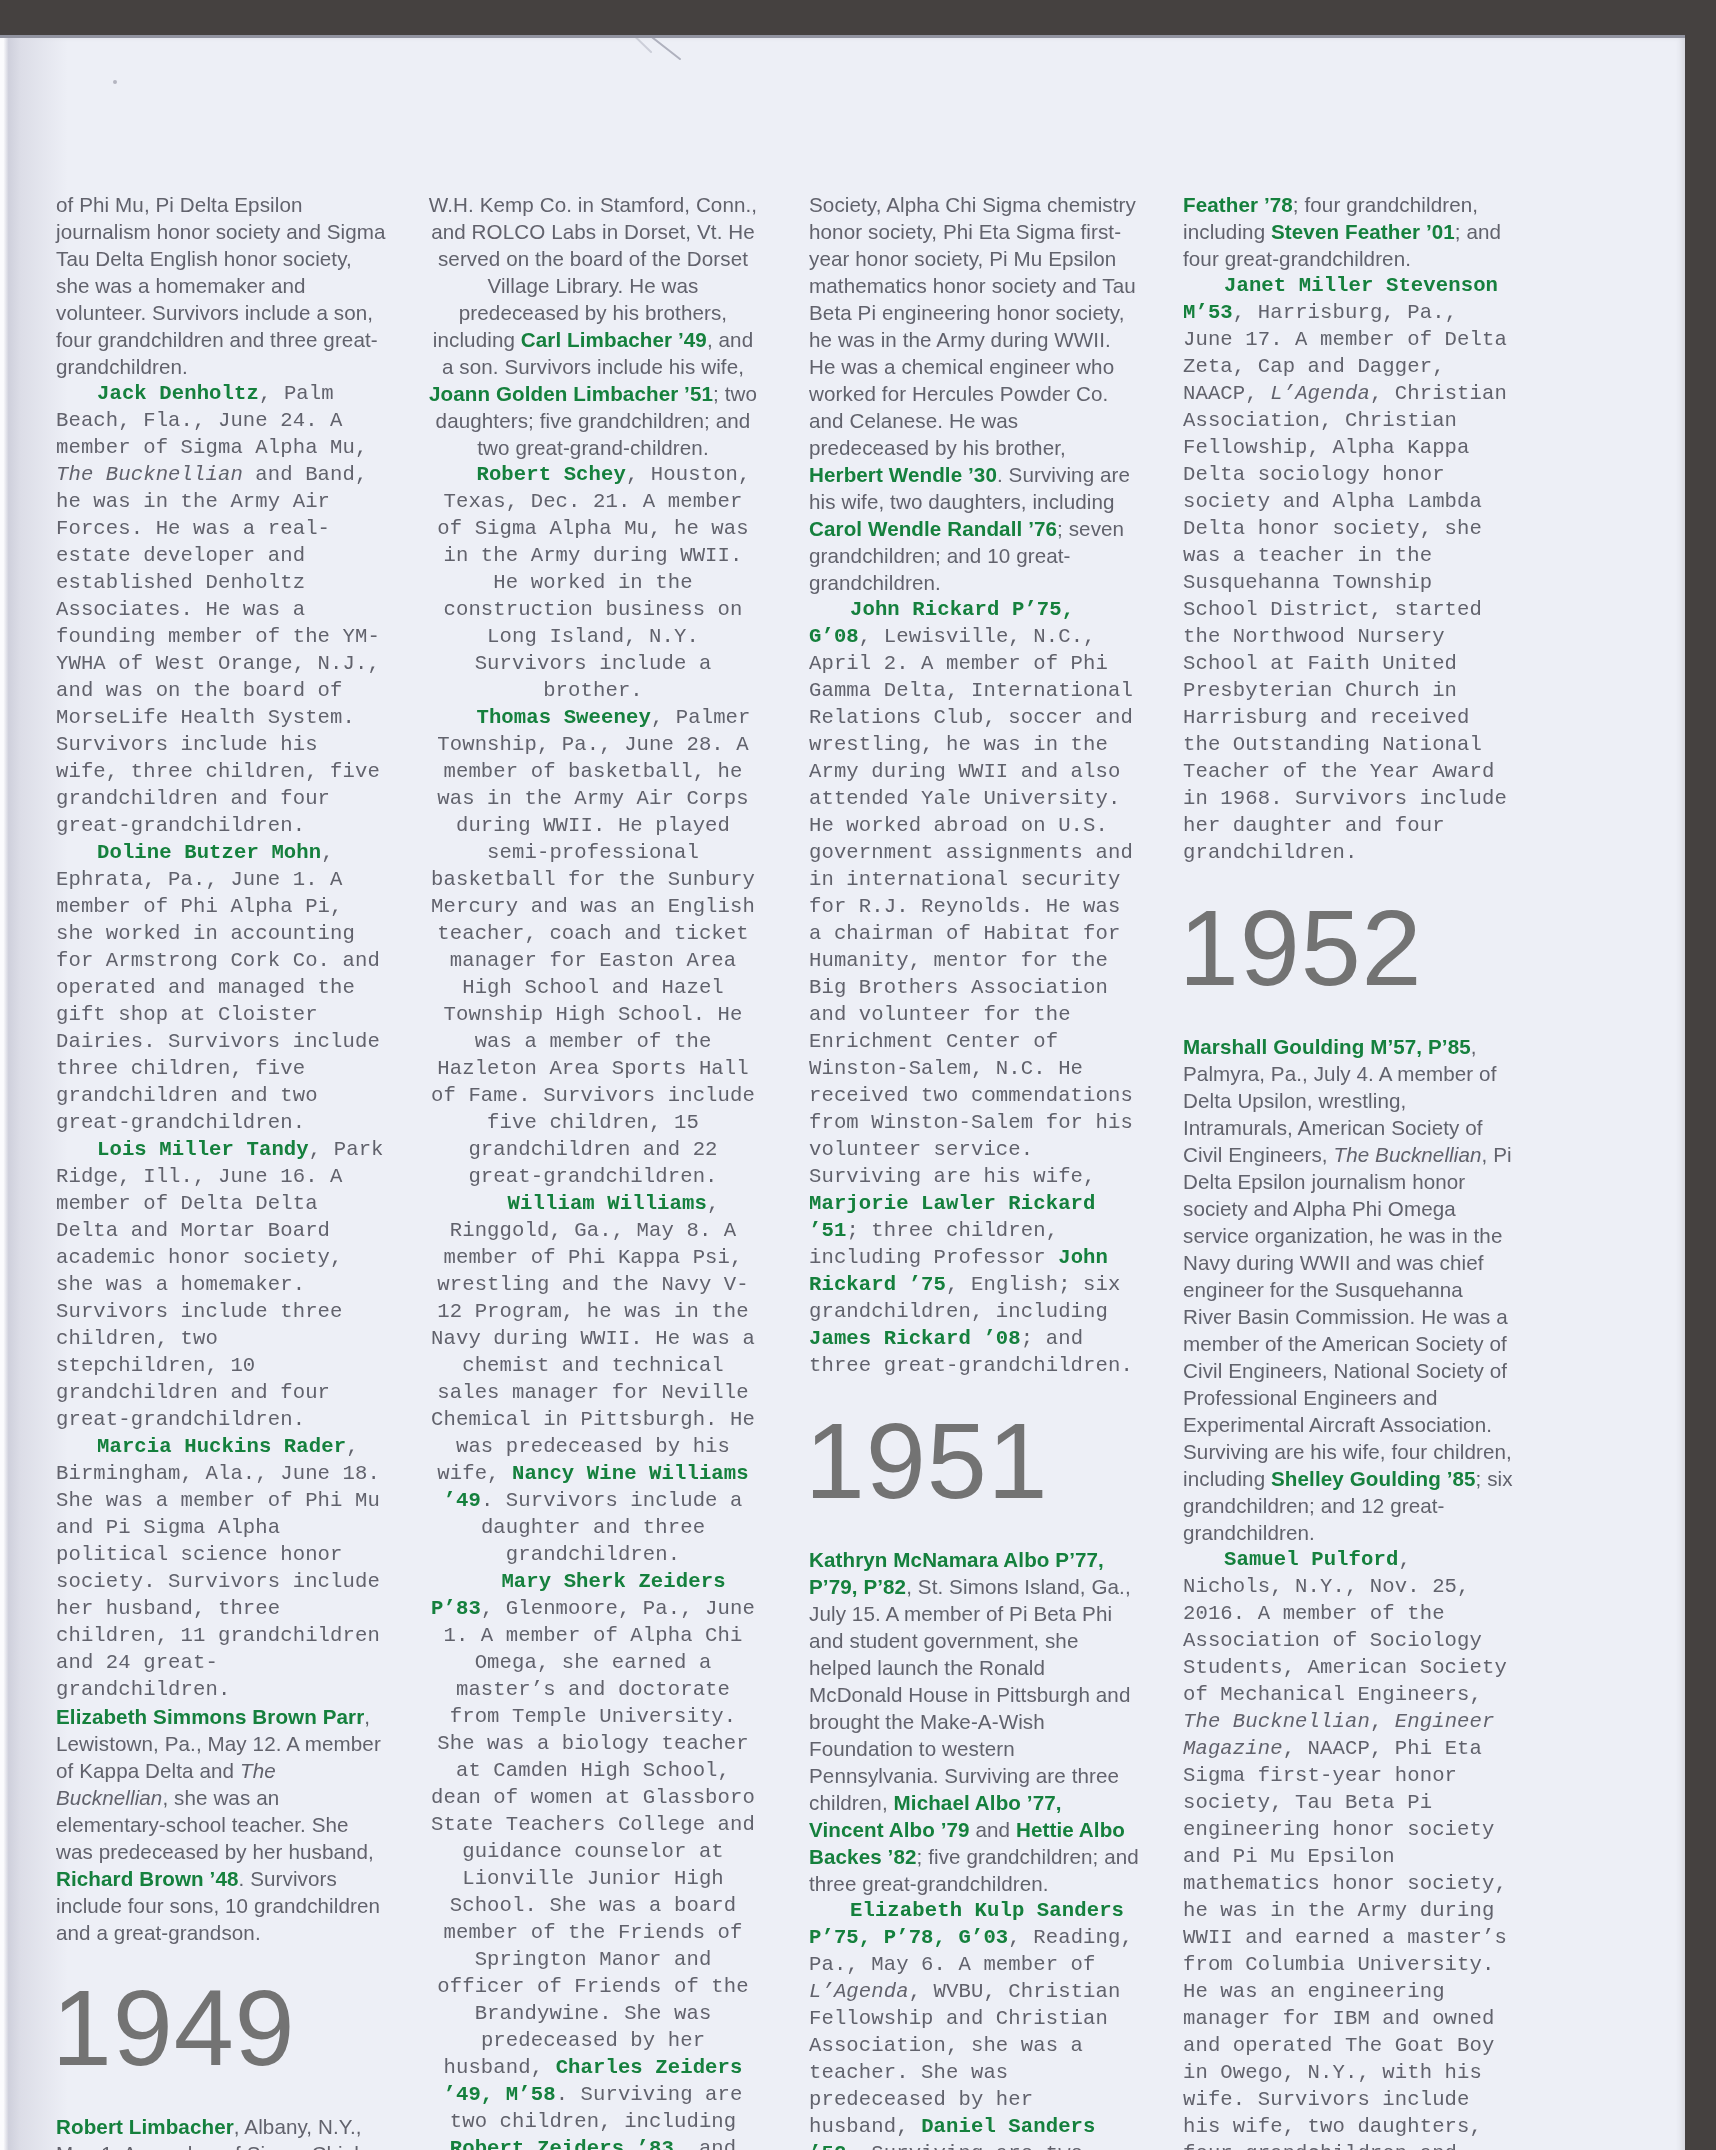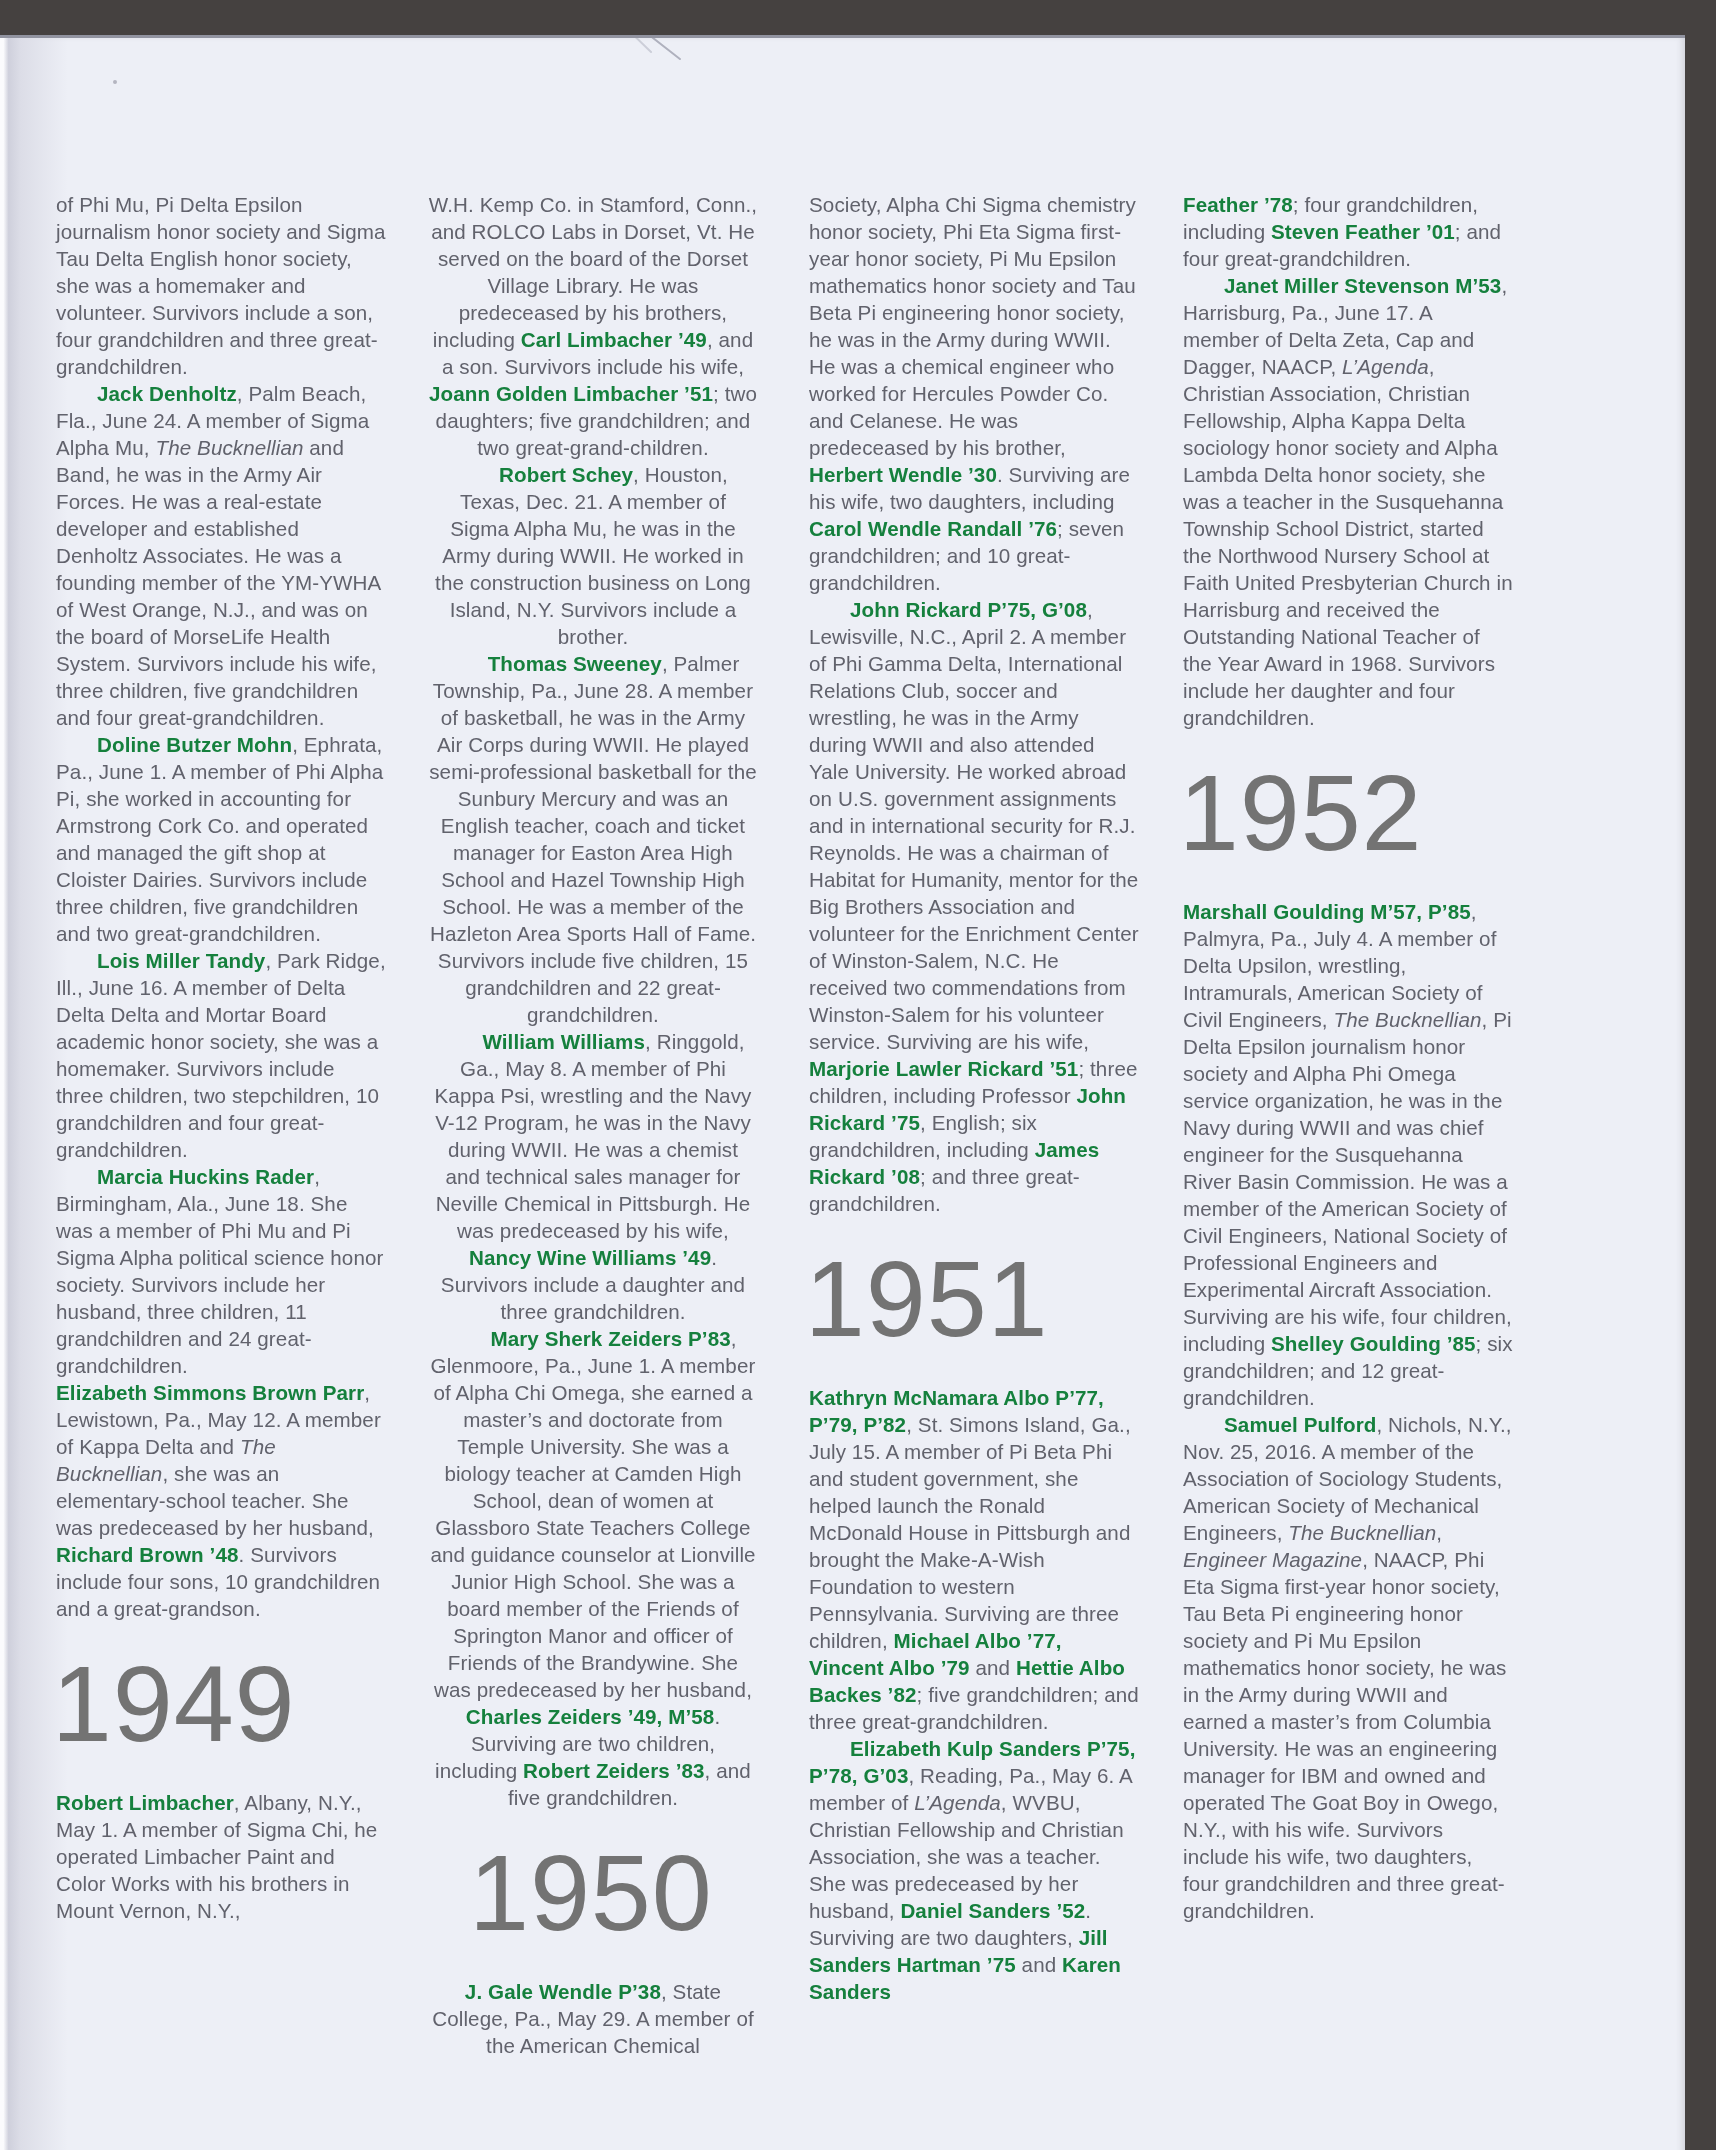--- a/index.html
+++ b/index.html
@@ -23,21 +23,21 @@
   .speck{position:absolute;left:113px;top:42px;width:3.9px;height:3.9px;border-radius:50%;background:#b4b5c0;z-index:3;}
   .mark{position:absolute;left:644px;top:7.7px;width:41px;height:2.2px;background:#8e90a0;opacity:.65;transform:rotate(38deg);border-radius:1.3px;z-index:3;}
   .mark::after{content:"";position:absolute;left:-12px;top:11.2px;width:26px;height:1.7px;background:#9a9cab;opacity:.6;transform:rotate(6deg);border-radius:1.3px;}
   .columns{position:absolute;left:0;top:0;z-index:4;}
   .col{position:absolute;top:153px;width:330px;color:#61626c;font-size:20.6px;line-height:27px;letter-spacing:0.1px;}
   .col[data-column="0"]{left:56px;}
   .col[data-column="1"]{left:428px;text-align:center;}
   .col[data-column="2"]{left:809px;}
   .col[data-column="3"]{left:1183px;}
   .para{margin:0;}
-  .para.indent{text-indent:41px;}
+  .para.indent{text-indent:41px;font-family:Liberation Mono, monospace;}
   .b{font-weight:bold;color:#15803d;}
   .i{font-style:italic;}
   .year-heading{
     font-size:108px;line-height:1;color:#737373;
     margin:28px 0 31px -4.3px;letter-spacing:0.9px;font-weight:400;
   }
 </style>
 </head>
 <body>
 

